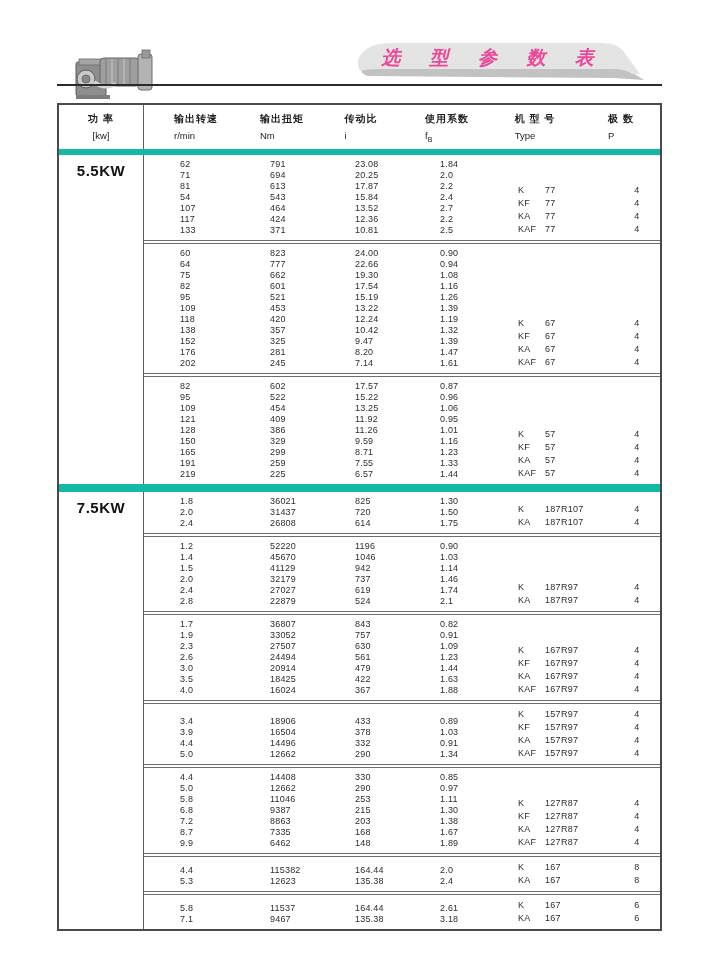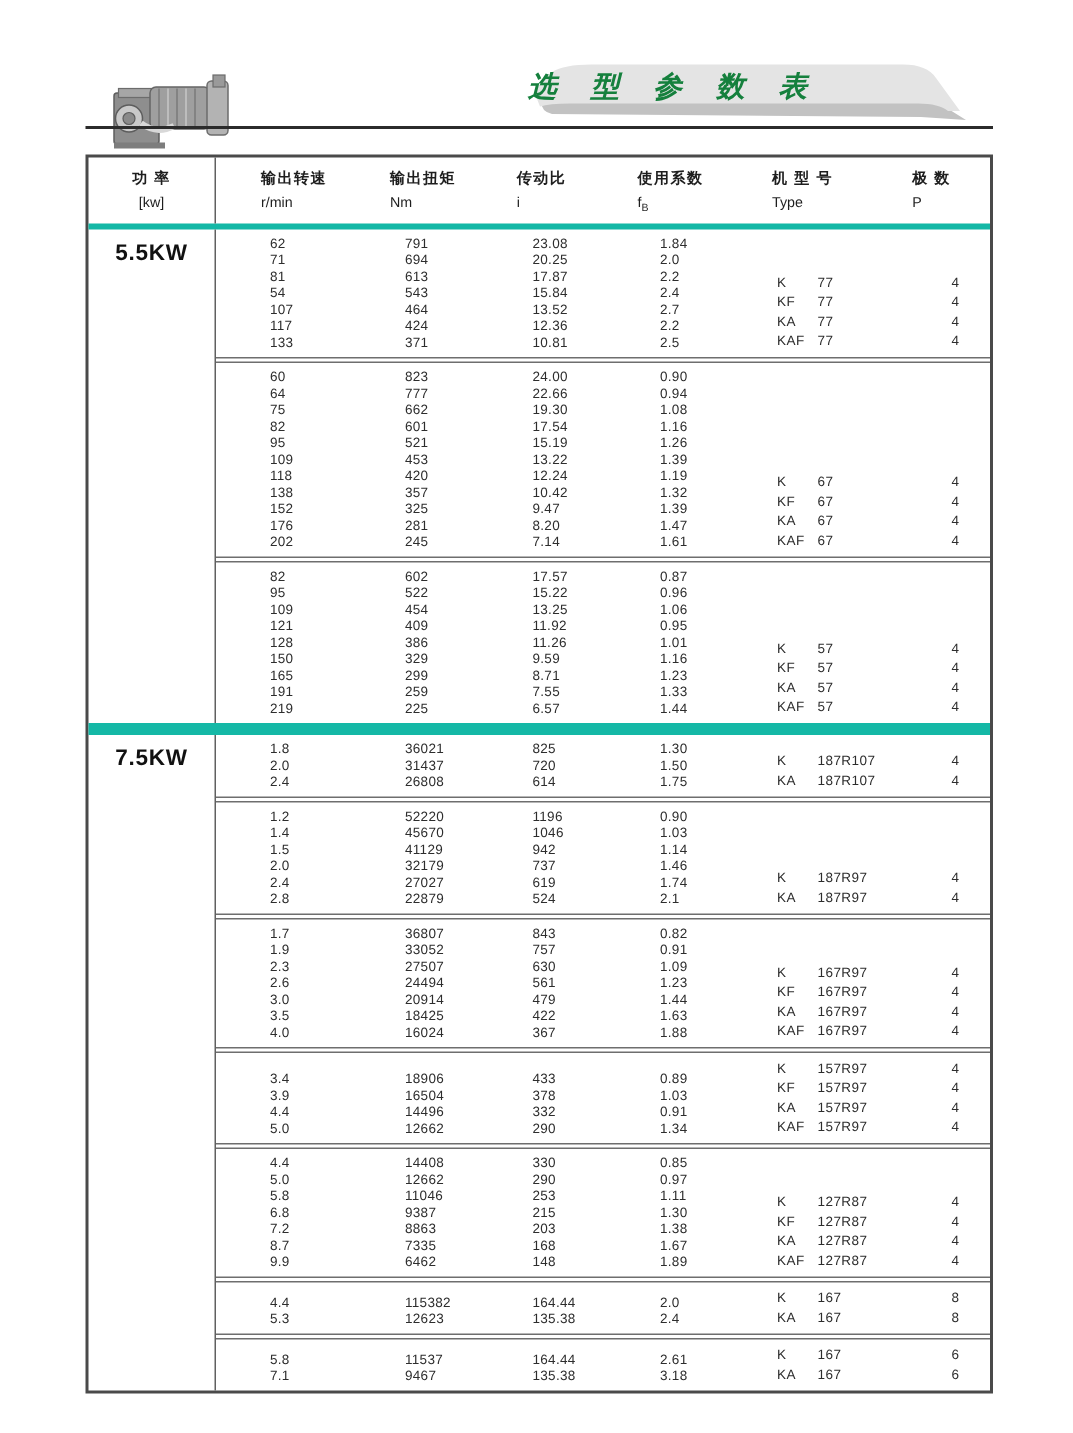--- a/index.html
+++ b/index.html
@@ -6,33 +6,33 @@
   .page {
     position:relative; width:715px; height:955px; background:#ffffff;
     font-family:"Liberation Sans", sans-serif; color:#2a2a2a; overflow:hidden;
   }
 
   
   .motor-photo { position:absolute; left:70px; top:42px; width:92px; height:62px; }
   .banner { position:absolute; left:352px; top:38px; width:306px; height:44px; }
   .banner svg { position:absolute; left:0; top:0; }
   .banner-title {
-    position:absolute; left:0; top:7px; width:280px; text-align:left;
-    font-family:Liberation Serif, serif; font-style:italic; font-weight:bold;
-    font-size:19px; letter-spacing:9px; color:#15803d; white-space:nowrap;
+    position:absolute; left:0; top:7px; width:280px; text-align:center;
+    font-family:Liberation Mono, monospace; font-style:italic; font-weight:bold;
+    font-size:19px; letter-spacing:9px; color:#ec4899; white-space:nowrap;
   }
   .head-rule { position:absolute; left:57px; top:84px; width:605px; height:2px; background:#2b2b2b; }
 
   
   .sel-table {
     position:absolute; left:57px; top:103px; width:601px;
     border:2px solid #4a4a4a; background:#fff;
   }
 
-  .thead { display:flex; border-bottom:4px solid #14b8a6; height:44px; }
+  .thead { display:flex; border-bottom:6px solid #14b8a6; height:44px; }
   .h-power {
     width:85px; flex:none; border-right:1px solid #606060;
     text-align:center; padding-top:7px; box-sizing:border-box;
   }
   .h-data { position:relative; flex:1; }
   .hline1 { font-size:10px; font-weight:bold; letter-spacing:1px; color:#1e1e1e; }
   .hline2 { font-size:9.5px; margin-top:4px; color:#1e1e1e; }
   .hcell { position:absolute; top:7px; transform:translateX(-50%); text-align:left; white-space:nowrap; }
   .hc1{left:52px;} .hc2{left:138px;} .hc3{left:217px;} .hc4{left:303px;} .hc5{left:391px;} .hc6{left:477px;}
   .hcell sub { font-size:7px; }

